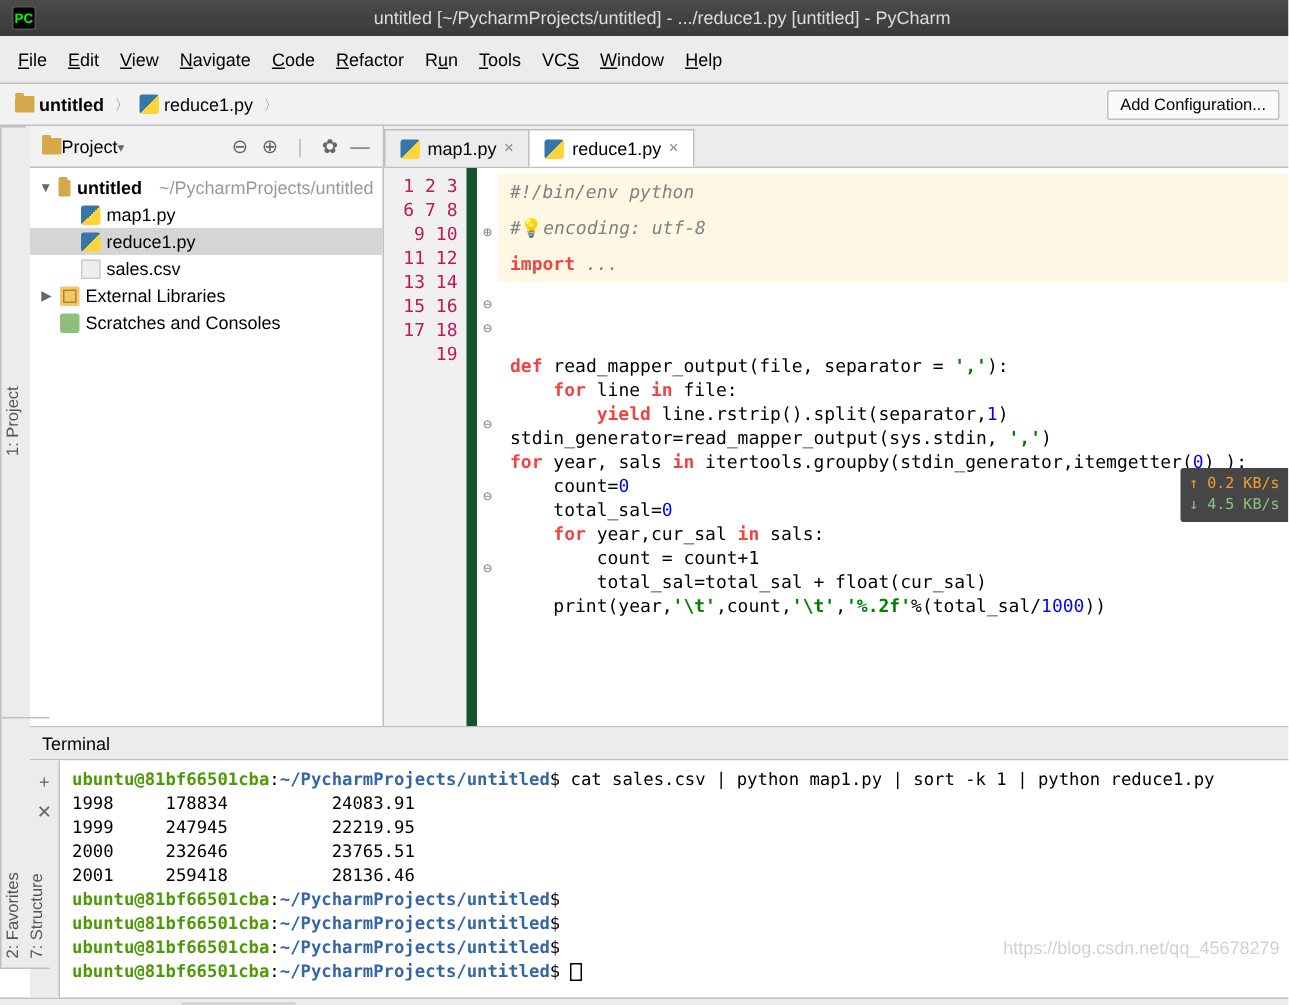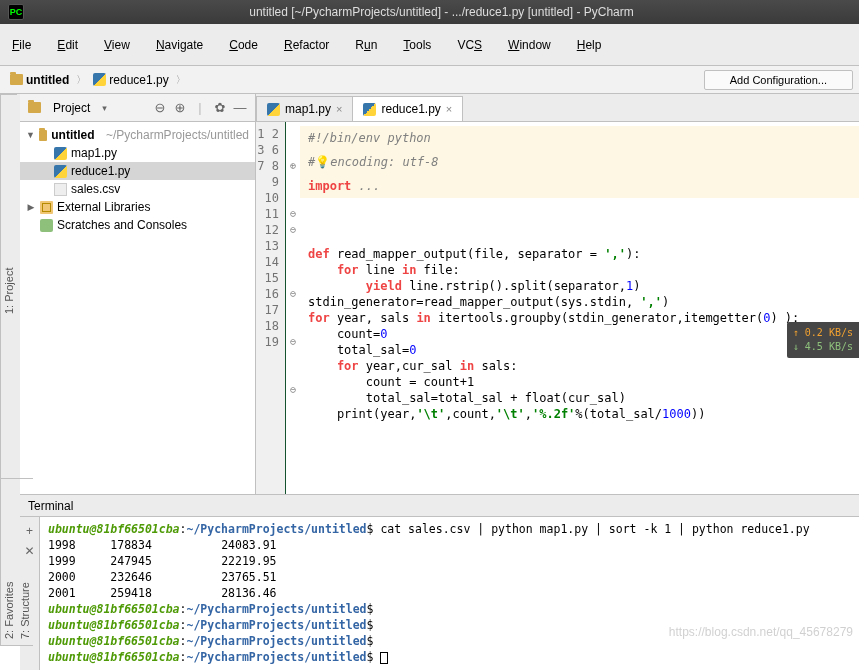--- a/index.html
+++ b/index.html
@@ -1,72 +1,72 @@
 <!DOCTYPE html>
 <html><head>
 <meta charset="utf-8">
 <style>
 * { margin: 0; padding: 0; box-sizing: border-box; }
 body { font-family: Arial, sans-serif; font-size: 12px; color: #000; background: #fff; width: 859px; height: 670px; overflow: hidden; position: relative; }
 .titlebar { height: 24px; background: linear-gradient(#4a4a4a,#3a3a3a); color: #ddd; display: flex; align-items: center; padding: 0 8px; font-size: 12px; }
 .titlebar-icon { width:16px; height:16px; background:#000; border:1px solid #555; margin-right:8px; display:flex; align-items:center; justify-content:center; color:#0f0; font-size:9px; font-weight:bold; border-radius:2px;}
 .titlebar-text { flex:1; text-align:center; }
-.menubar { height: 42px; background: #ececec; border-bottom: 1px solid #c0c0c0; display:flex; align-items:center; padding: 0 6px; gap: 14px; }
+.menubar { height: 32px; background: #ececec; border-bottom: 1px solid #c0c0c0; display:flex; align-items:center; padding: 0 6px; gap: 2px; }
 .menu-item { padding: 3px 6px; cursor: default; }
 .menu-item u { text-decoration: underline; }
 .navbar { height: 28px; background:#f2f2f2; border-bottom:1px solid #c0c0c0; display:flex; align-items:center; padding:0 6px; justify-content:space-between; }
 .breadcrumb { display:flex; align-items:center; gap:3px; }
 .bc-item { display:flex; align-items:center; gap:3px; padding:2px 4px;}
 .folder-icon { width:13px; height:11px; background:#d4a94a; border-radius:1px; position:relative; display:inline-block;}
 .folder-icon::before{content:"";position:absolute;top:-2px;left:0;width:6px;height:2px;background:#d4a94a;border-radius:1px 1px 0 0;}
 .py-icon { width:13px; height:13px; background:linear-gradient(135deg,#3776ab 50%,#ffd43b 50%); border-radius:2px; display:inline-block;}
 .chev { color:#888; font-size:10px; }
-.add-config { background:#fafafa; border:1px solid #c0c0c0; padding:3px 25px; font-size:11px; border-radius:2px;}
+.add-config { background:#fafafa; border:1px solid #c0c0c0; padding:3px 8px; font-size:11px; border-radius:2px;}
 .main { display:flex; height: 400px; }
 .left-rail { width:20px; background:#ececec; border-right:1px solid #c0c0c0; writing-mode:vertical-rl; transform:rotate(180deg); font-size:11px; color:#555; text-align:center; padding-top:8px;}
 .rail-item { padding:6px 2px; border-bottom:1px solid #c0c0c0;}
 .project-panel { width:236px; background:#fff; border-right:1px solid #c0c0c0; display:flex; flex-direction:column;}
 .proj-header { height:28px; background:#f2f2f2; border-bottom:1px solid #c0c0c0; display:flex; align-items:center; padding:0 8px; gap:6px; }
-.proj-header .title { font-weight:normal; display:flex; align-items:center; gap:12px;justify-content:space-between;}
+.proj-header .title { font-weight:normal; display:flex; align-items:center; gap:0;justify-content:space-between;}
 .proj-header .spacer{flex:1;}
 .proj-header .hicon{width:14px; height:14px; color:#666; cursor:default; display:flex; align-items:center; justify-content:center; font-size:13px;}
 .tree { padding:4px 0; font-size:12px;}
 .tree-row { display:flex; align-items:center; padding:2px 6px; gap:4px; white-space:nowrap;}
 .tree-row.sel { background:#d5d5d5; }
 .tree-ind{display:inline-block;}
 .tree-arrow{width:10px; color:#666; font-size:9px; display:inline-block; text-align:center;}
 .csv-icon{width:13px;height:13px;background:#eee;border:1px solid #ccc;display:inline-block;font-size:7px;line-height:11px;text-align:center;color:#666;}
 .lib-icon{width:13px;height:13px;background:#f0c674;border-radius:1px;display:inline-block;position:relative;}
 .lib-icon::after{content:"";position:absolute;inset:2px;border:1px solid #b58900;}
 .scratch-icon{width:13px;height:13px;background:#8ec07c;border-radius:2px;display:inline-block;}
 .dim{color:#999;}
 .editor-area{flex:1; display:flex; flex-direction:column; background:#fff; min-width:0;}
 .tabs{height:28px; background:#ececec; border-bottom:1px solid #c0c0c0; display:flex; align-items:flex-end;}
 .tab{padding:5px 10px; background:#ececec; border:1px solid #c0c0c0; border-bottom:none; display:flex; align-items:center; gap:5px; font-size:12px; margin-right:-1px;}
 .tab.active{background:#fff; font-weight:normal;}
 .tab .close{color:#888; font-size:11px;}
 .editor{flex:1; display:flex; font-family:"DejaVu Sans Mono",monospace; font-size:12px; overflow:hidden; position:relative;}
-.gutter{width:30px; background:#f0f0f0; color:#737373; text-align:right; padding:4px 6px 4px 0; line-height:16px; border-right:1px solid #14532d;}
+.gutter{width:62px; background:#f0f0f0; color:#be185d; text-align:right; padding:4px 6px 4px 0; line-height:16px; border-right:7px solid #14532d;}
 .fold-gutter{width:14px; background:#fff; padding-top:4px; line-height:16px; text-align:center; color:#888; font-size:10px;}
 .code{flex:1; padding:4px 8px; line-height:16px; white-space:pre; position:relative;}
 .hlbg{background:#fdf7e3; display:block; margin:-0px -8px; padding:4px 8px;}
 .kw{color:#ef4444; font-weight:bold;}
 .str{color:#008000; font-weight:bold;}
 .com{color:#808080; font-style:italic;}
 .num{color:#0000ff;}
 .bulb{color:#f0a030;}
 .net-badge{position:absolute; right:0; top:200px; background:#464646; color:#fff; font-size:10px; padding:4px 6px; line-height:14px; border-radius:2px 0 0 2px; font-family:monospace;}
 .net-badge .up{color:#f0a030;} .net-badge .dn{color:#8ec07c;}
 .term-panel{border-top:1px solid #c0c0c0;}
 .term-header{height:22px; background:#ececec; border-bottom:1px solid #c0c0c0; display:flex; align-items:center; padding:0 8px; font-size:12px;}
 .term-body{display:flex; background:#fff; height:158px;}
 .term-side{width:20px; background:#ececec; border-right:1px solid #c0c0c0; padding-top:4px; text-align:center; color:#666; font-size:12px;}
 .term-side div{padding:3px 0;}
 .term-content{flex:1; padding:4px 8px; font-family:"DejaVu Sans Mono",monospace; font-size:11.5px; line-height:16px; white-space:pre;}
-.tg{color:#4e9a06; font-weight:bold;font-style:italic;}
+.tg{color:#4e9a06; font-weight:bold;}
 .tb{color:#3465a4; font-weight:bold;}
 .cursor-box{display:inline-block; width:8px; height:12px; border:1px solid #000; vertical-align:middle;}
 .bottom-tabs{height:24px; background:#ececec; border-top:1px solid #c0c0c0; display:flex; align-items:center; padding:0 4px; gap:2px; font-size:11px;}
 .btab{padding:3px 10px; display:flex; align-items:center; gap:4px;}
 .btab.active{background:#d5d5d5;}
 .left-rail2{position:absolute; left:0; top:478px; width:20px; height:168px; background:#ececec; border-right:1px solid #c0c0c0; writing-mode:vertical-rl; transform:rotate(180deg); font-size:11px; color:#555;}
 .left-rail2 .rail-item{padding:6px 2px; border-top:1px solid #c0c0c0;}
 .watermark{position:absolute; bottom:31px; right:6px; color:rgba(120,120,120,0.35); font-size:12px; font-family:Arial;}
 </style>
 </head>

